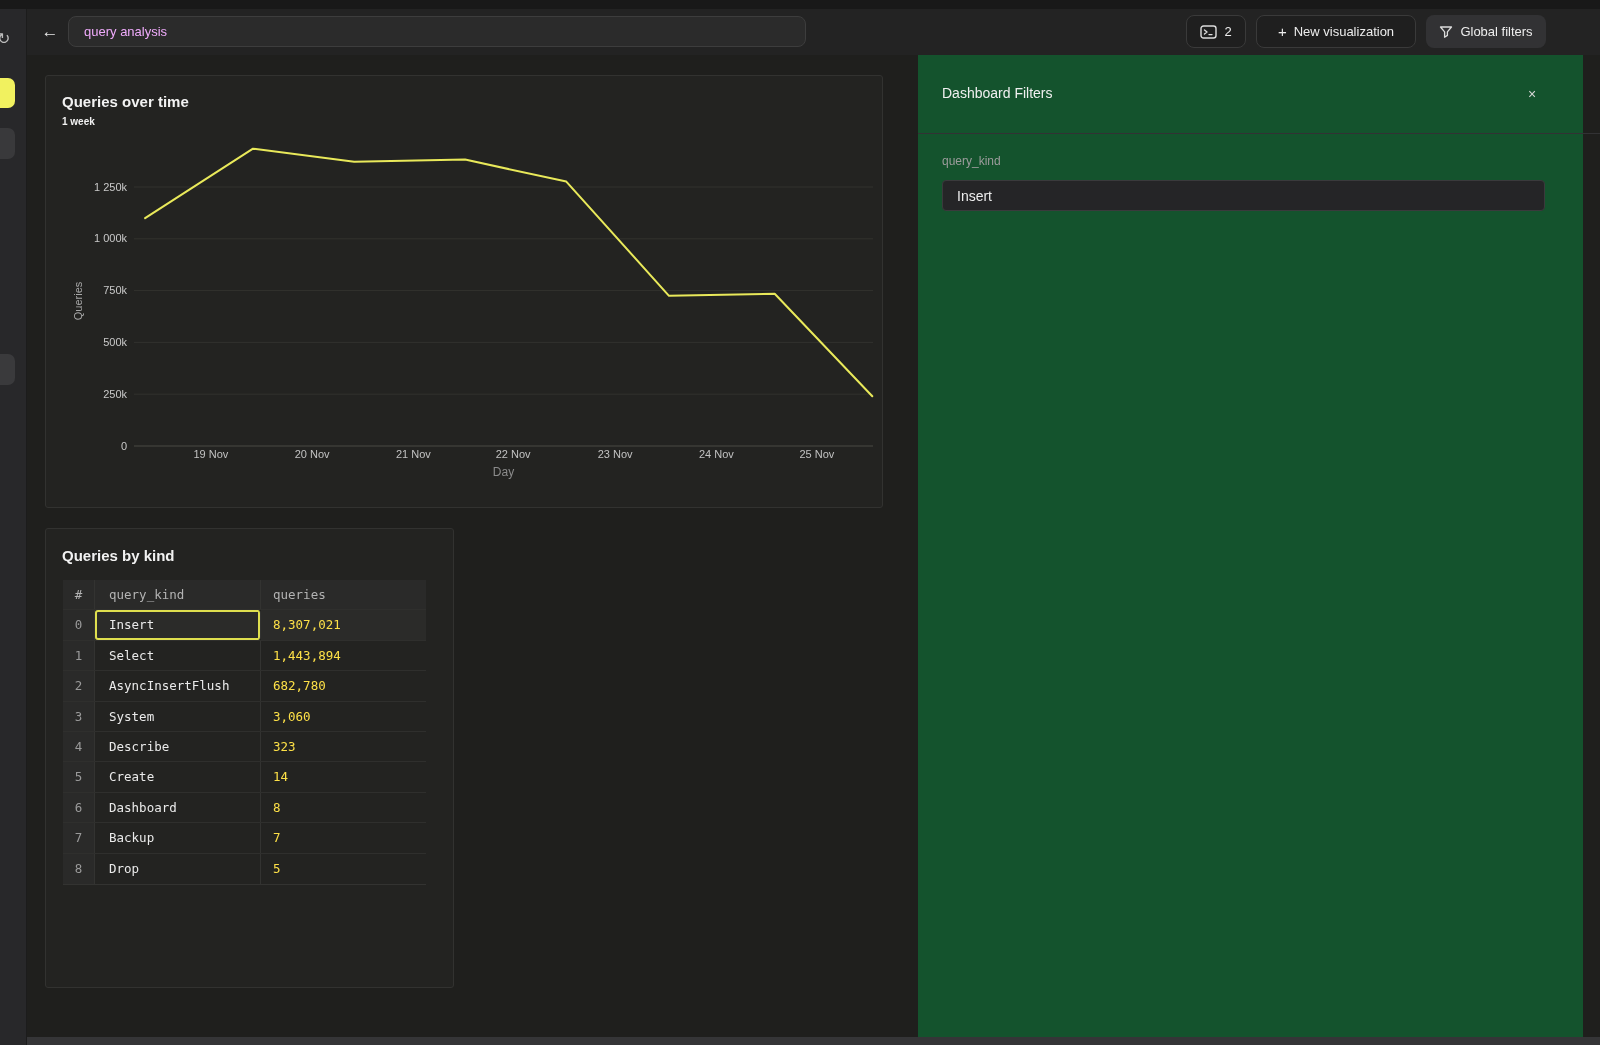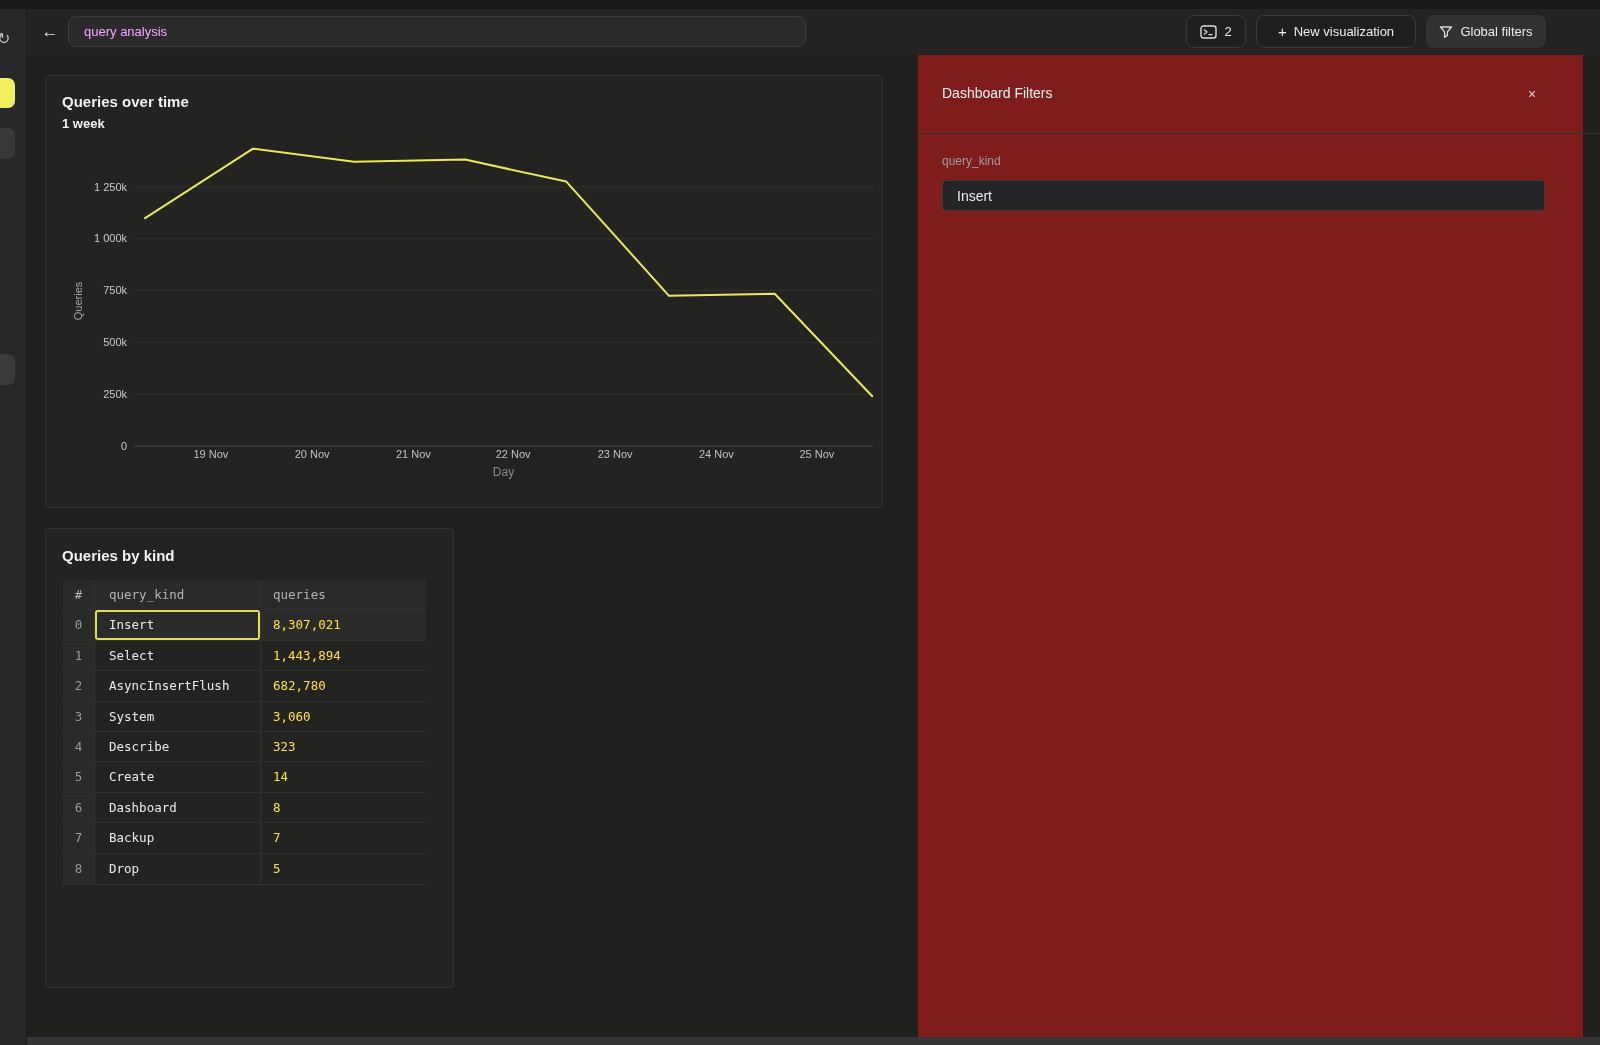--- a/index.html
+++ b/index.html
@@ -30,21 +30,21 @@
   .icon-svg { display:block; }
 
   
   #canvas { left:27px; top:55px; width:891px; height:982px; background:#1f1f1d; }
   .card { position:absolute; background:#232321; border:1px solid #323230; border-radius:3px; }
   #chart-card { left:45px; top:75px; width:838px; height:433px; }
   #table-card { left:45px; top:528px; width:409px; height:460px; }
   .card-title { position:absolute; left:16px; color:#f2f2f2; font-size:15px; font-weight:bold; }
   #chart-title { top:17px; }
   #chart-subtitle { position:absolute; left:16px; top:40px; color:#f2f2f2;
-                    font-size:13px; font-weight:bold; }
+                    font-size:10px; font-weight:bold; }
   #chart-svg { position:absolute; left:15px; top:55px; }
   #chart-svg .gridline { stroke:#32322e; stroke-width:1; }
   #chart-svg .axisline { stroke:#4b4b45; stroke-width:1; }
   #chart-svg text { font-family:"Liberation Sans", sans-serif; }
   #chart-svg .ytick  { fill:#c9c9c9; font-size:11px; }
   #chart-svg .xtick  { fill:#c2c2c2; font-size:11px; }
   #chart-svg .ylabel { fill:#a8a8a8; font-size:11px; }
   #chart-svg .xlabel { fill:#8b8b8b; font-size:12px; }
   #chart-svg .series { fill:none; stroke-width:2; stroke-linejoin:round; stroke-linecap:round; }
 
@@ -58,21 +58,21 @@
   .c-idx  { width:32px; background:#2a2a29; color:#9a9a9a; text-align:center;
             border-right:1px solid #333331; }
   .c-kind { width:166px; color:#eaeaea; padding-left:14px; border-right:1px solid #333331; }
   .c-qty  { width:165px; color:#fde047; padding-left:12px; }
   .thead .c-kind, .thead .c-qty { background:#2a2a29; color:#b3b3b3; }
   .thead .c-idx { color:#b3b3b3; }
   .trow.highlight .c-kind, .trow.highlight .c-qty { background:#2b2b29; }
   .cell-selected { box-shadow:inset 0 0 0 2px #dfdf4e; border-radius:3px; }
 
   
-  #filters-panel { left:918px; top:55px; width:665px; height:982px; background:#7f1d1d; }
+  #filters-panel { left:918px; top:55px; width:665px; height:982px; background:#14532d; }
   #panel-title { position:absolute; left:24px; top:30px; color:#f0f0f0; font-size:14px; }
   #panel-close { position:absolute; left:603px; top:28px; width:22px; height:22px;
                  color:#d6d6d6; font-size:14px; line-height:22px; text-align:center;
                  cursor:pointer; }
   #panel-divider { position:absolute; left:0; top:78px; width:682px; height:1px;
                    background:#323234; }
   #filter-label { position:absolute; left:24px; top:99px; color:#9c9c9c; font-size:12px; }
   #filter-input { position:absolute; left:24px; top:125px; width:603px; height:31px;
                   background:#252527; border:1px solid #3a3a3c; border-radius:4px;
                   color:#ededed; font-size:14px; padding:0 14px; outline:none; }

